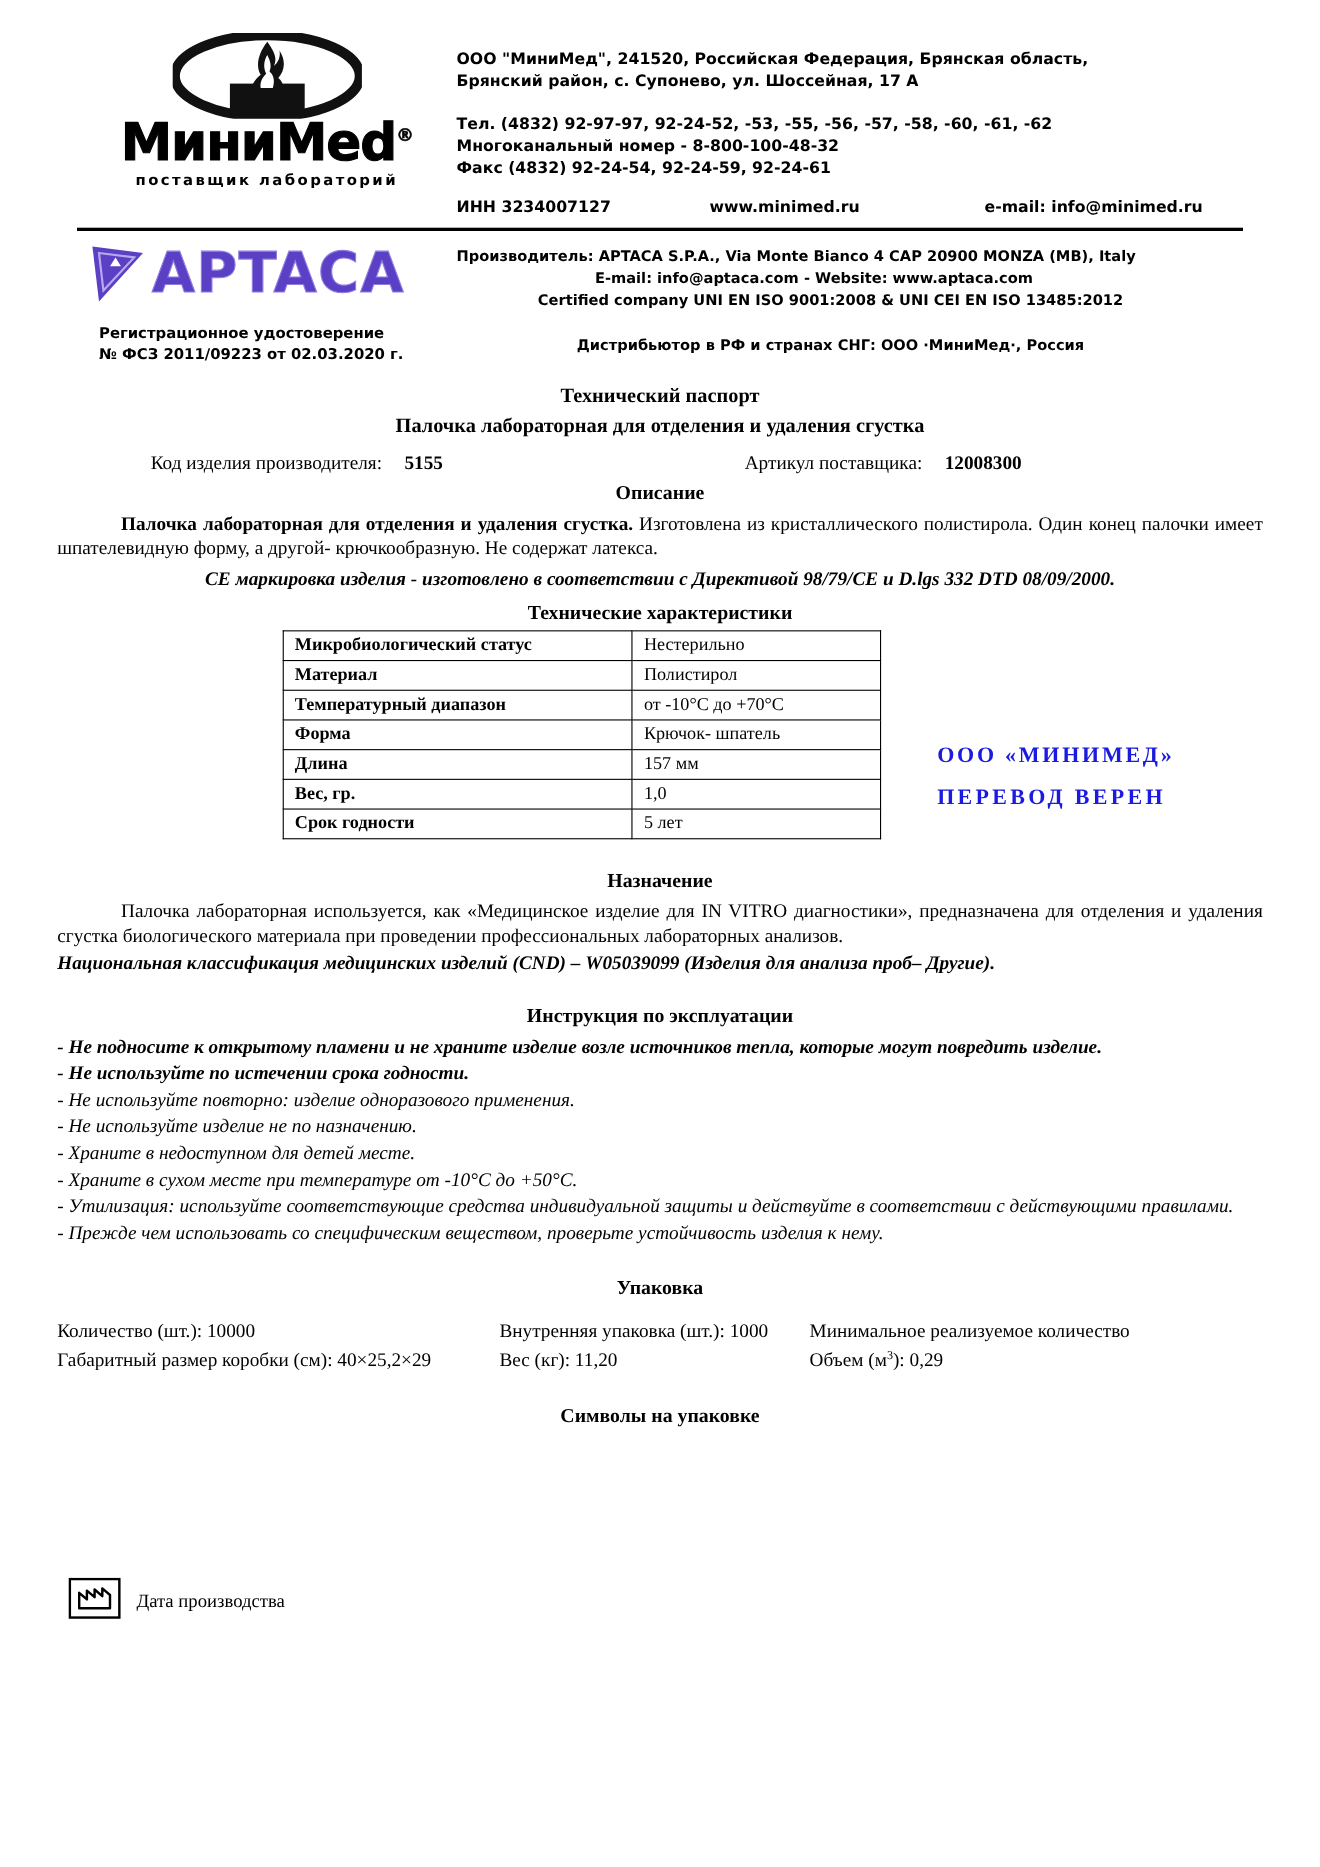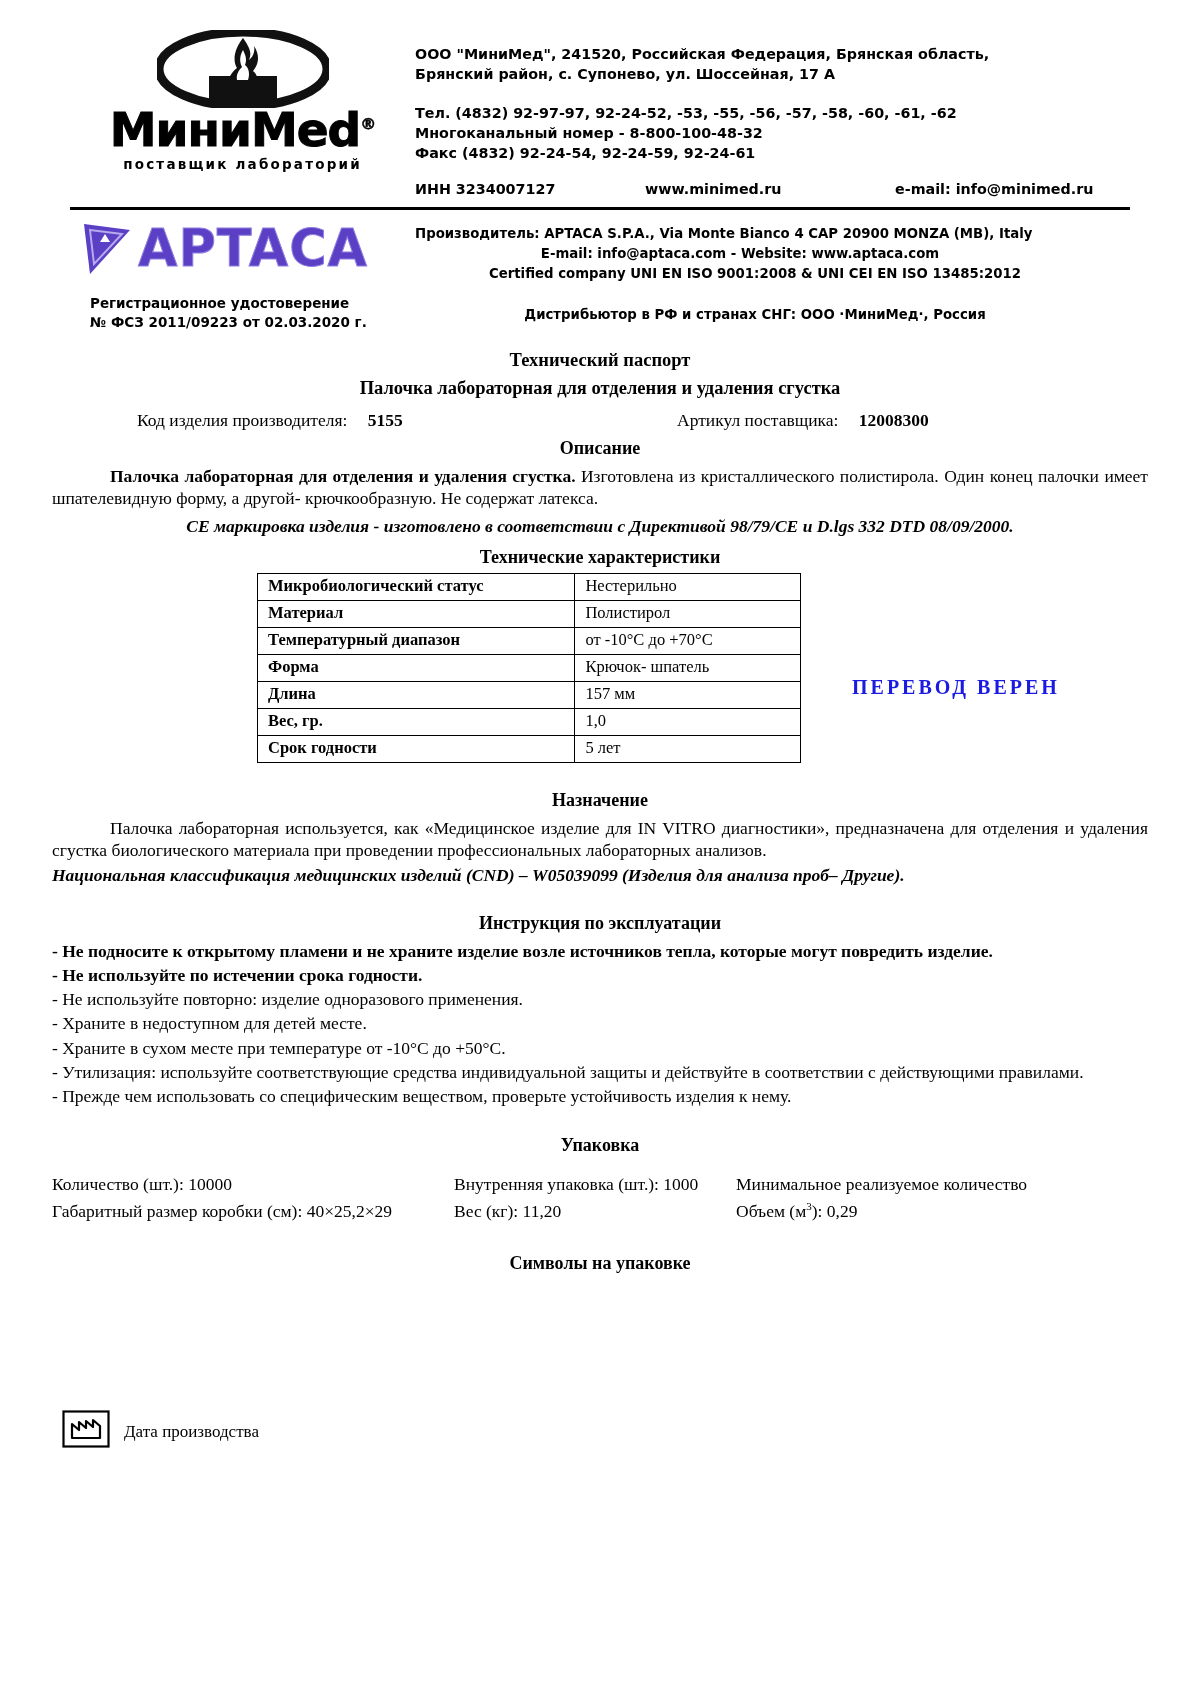--- a/index.html
+++ b/index.html
@@ -224,20 +224,21 @@
     font-weight: bold;
     font-style: italic;
     margin: 2px 0 0 0;
     text-align: left;
   }
 
   ul.instr {
     list-style: none;
     margin: 2px 0 12px 0;
     padding: 0;
+    font-style: italic;
   }
   ul.instr li {
     margin: 0 0 1px 0;
     text-align: left;
     line-height: 1.33;
   }
 
   
   .pack-grid {
     display: flex;
@@ -394,33 +395,35 @@
           <td class="v">1,0</td>
         </tr>
         <tr>
           <td class="k">Срок годности</td>
           <td class="v">5 лет</td>
         </tr>
       </tbody>
     </table>
 
     <div class="stamp">
+      <div class="l1">ООО «МИНИМЕД»</div>
       <div class="l2">ПЕРЕВОД ВЕРЕН</div>
     </div>
   </div>
 
   <h3 class="sec sec2">Назначение</h3>
   <p class="purpose">Палочка лабораторная используется, как «Медицинское изделие для IN VITRO диагностики», предназначена для отделения и удаления сгустка биологического материала при проведении профессиональных лабораторных анализов.</p>
   <p class="cnd">Национальная классификация медицинских изделий (CND) – W05039099 (Изделия для анализа проб– Другие).</p>
 
   <h3 class="sec sec2">Инструкция по эксплуатации</h3>
   <ul class="instr">
     <li style="font-weight:bold">- Не подносите к открытому пламени и не храните изделие возле источников тепла, которые могут повредить изделие.</li>
     <li style="font-weight:bold">- Не используйте по истечении срока годности.</li>
     <li>- Не используйте повторно: изделие одноразового применения.</li>
+    <li>- Не используйте изделие не по назначению.</li>
     <li>- Храните в недоступном для детей месте.</li>
     <li>- Храните в сухом месте при температуре от -10°C до +50°C.</li>
     <li>- Утилизация: используйте соответствующие средства индивидуальной защиты и действуйте в соответствии с действующими правилами.</li>
     <li>- Прежде чем использовать со специфическим веществом, проверьте устойчивость изделия к нему.</li>
   </ul>
 
   <h3 class="sec sec2">Упаковка</h3>
   <div class="pack-grid">
     <div class="pack-col c1">
       <div>Количество (шт.): 10000</div>

